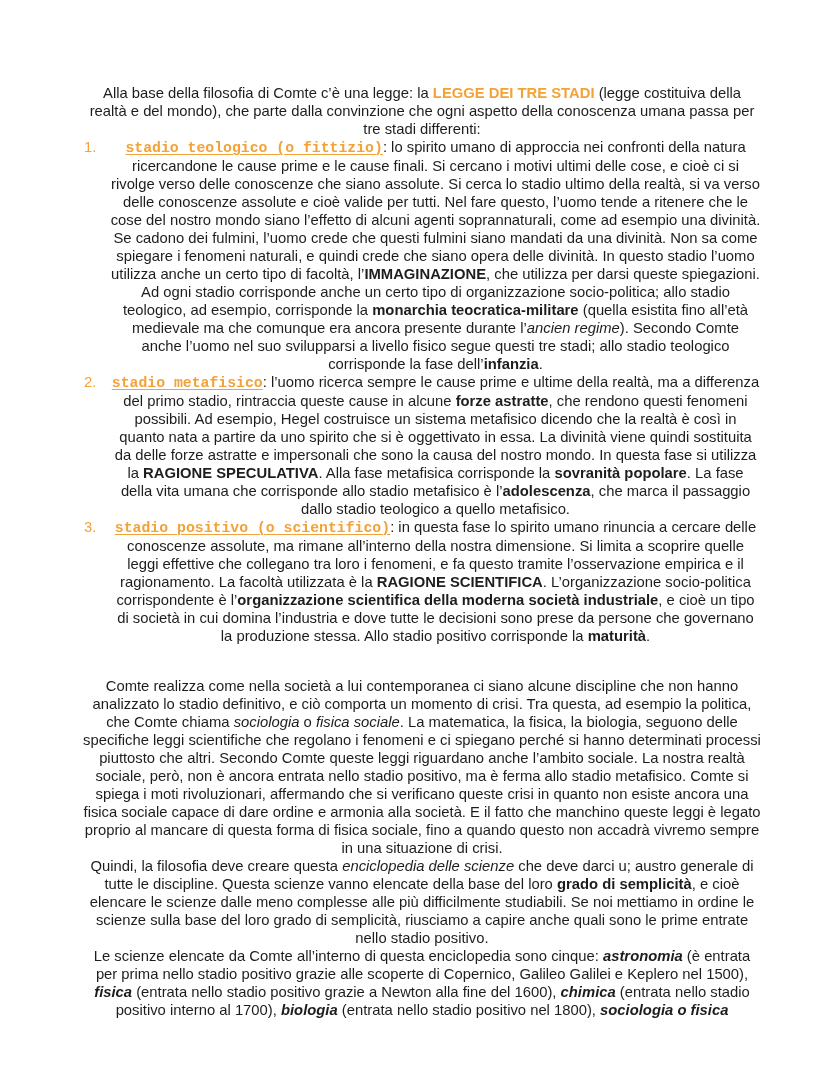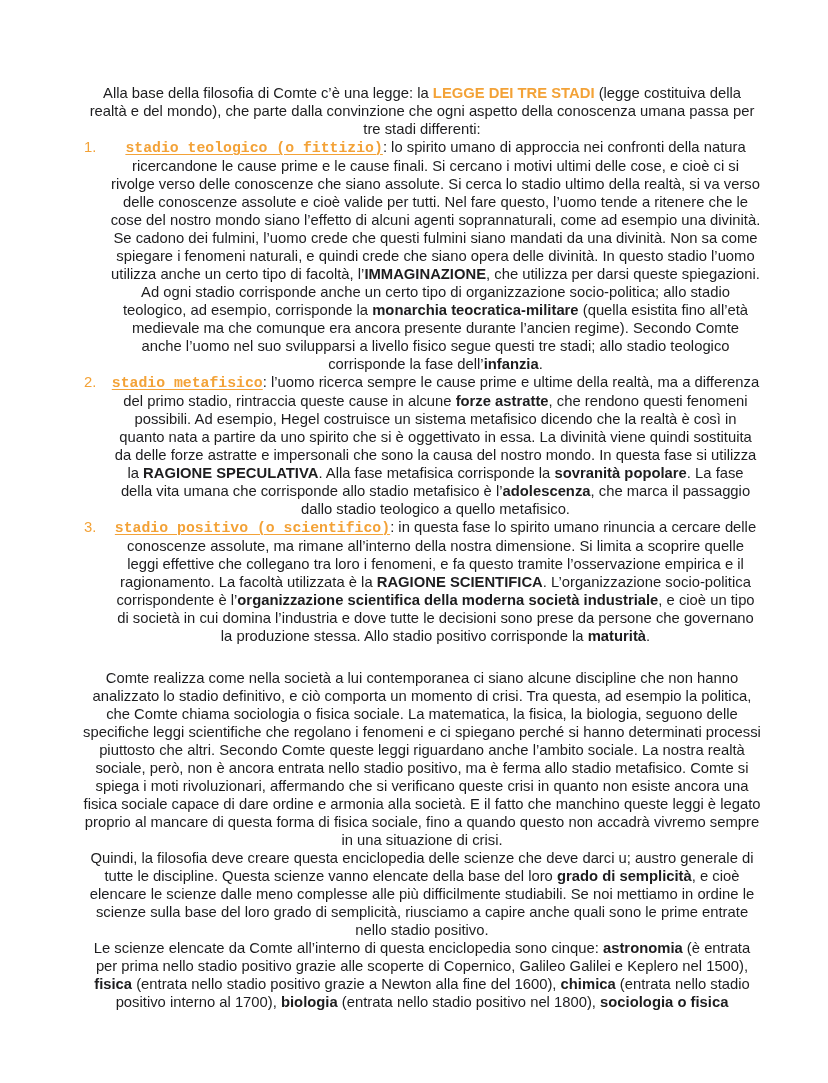--- a/index.html
+++ b/index.html
@@ -23,34 +23,34 @@
     position:absolute;
     left:83px;top:84px;
     width:678px;
     font-size:14.8px;
     line-height:18px;
     color:var(--ink);
     text-align:center;
     -webkit-font-smoothing:antialiased;
   }
   .para{margin:0;padding:0;}
-  .gap-top{margin-top:24px;}
+  .gap-top{margin-top:32px;}
   .list{margin:0;padding:0;}
   .list-item{
     position:relative;
     padding-left:27px;
   }
   .marker{
     position:absolute;
     left:1px;top:0;
     color:var(--orange);
   }
   
   span.b{font-weight:bold;}
-  span.i{}
+  span.i{font-style:italic;}
   span.o{color:var(--orange);}
   span.u{text-decoration:underline;text-decoration-thickness:1.2px;text-underline-offset:2px;font-family:Liberation Mono, monospace;}
 </style>
 </head>
 <body>
 
 <div class="page">
   <div class="content">
 
     <p class="para"><span>Alla base della filosofia di Comte c’è una legge: la </span><span class="b o">LEGGE DEI TRE STADI</span><span> (legge costituiva della realtà e del mondo), che parte dalla convinzione che ogni aspetto della conoscenza umana passa per tre stadi differenti:</span></p>

